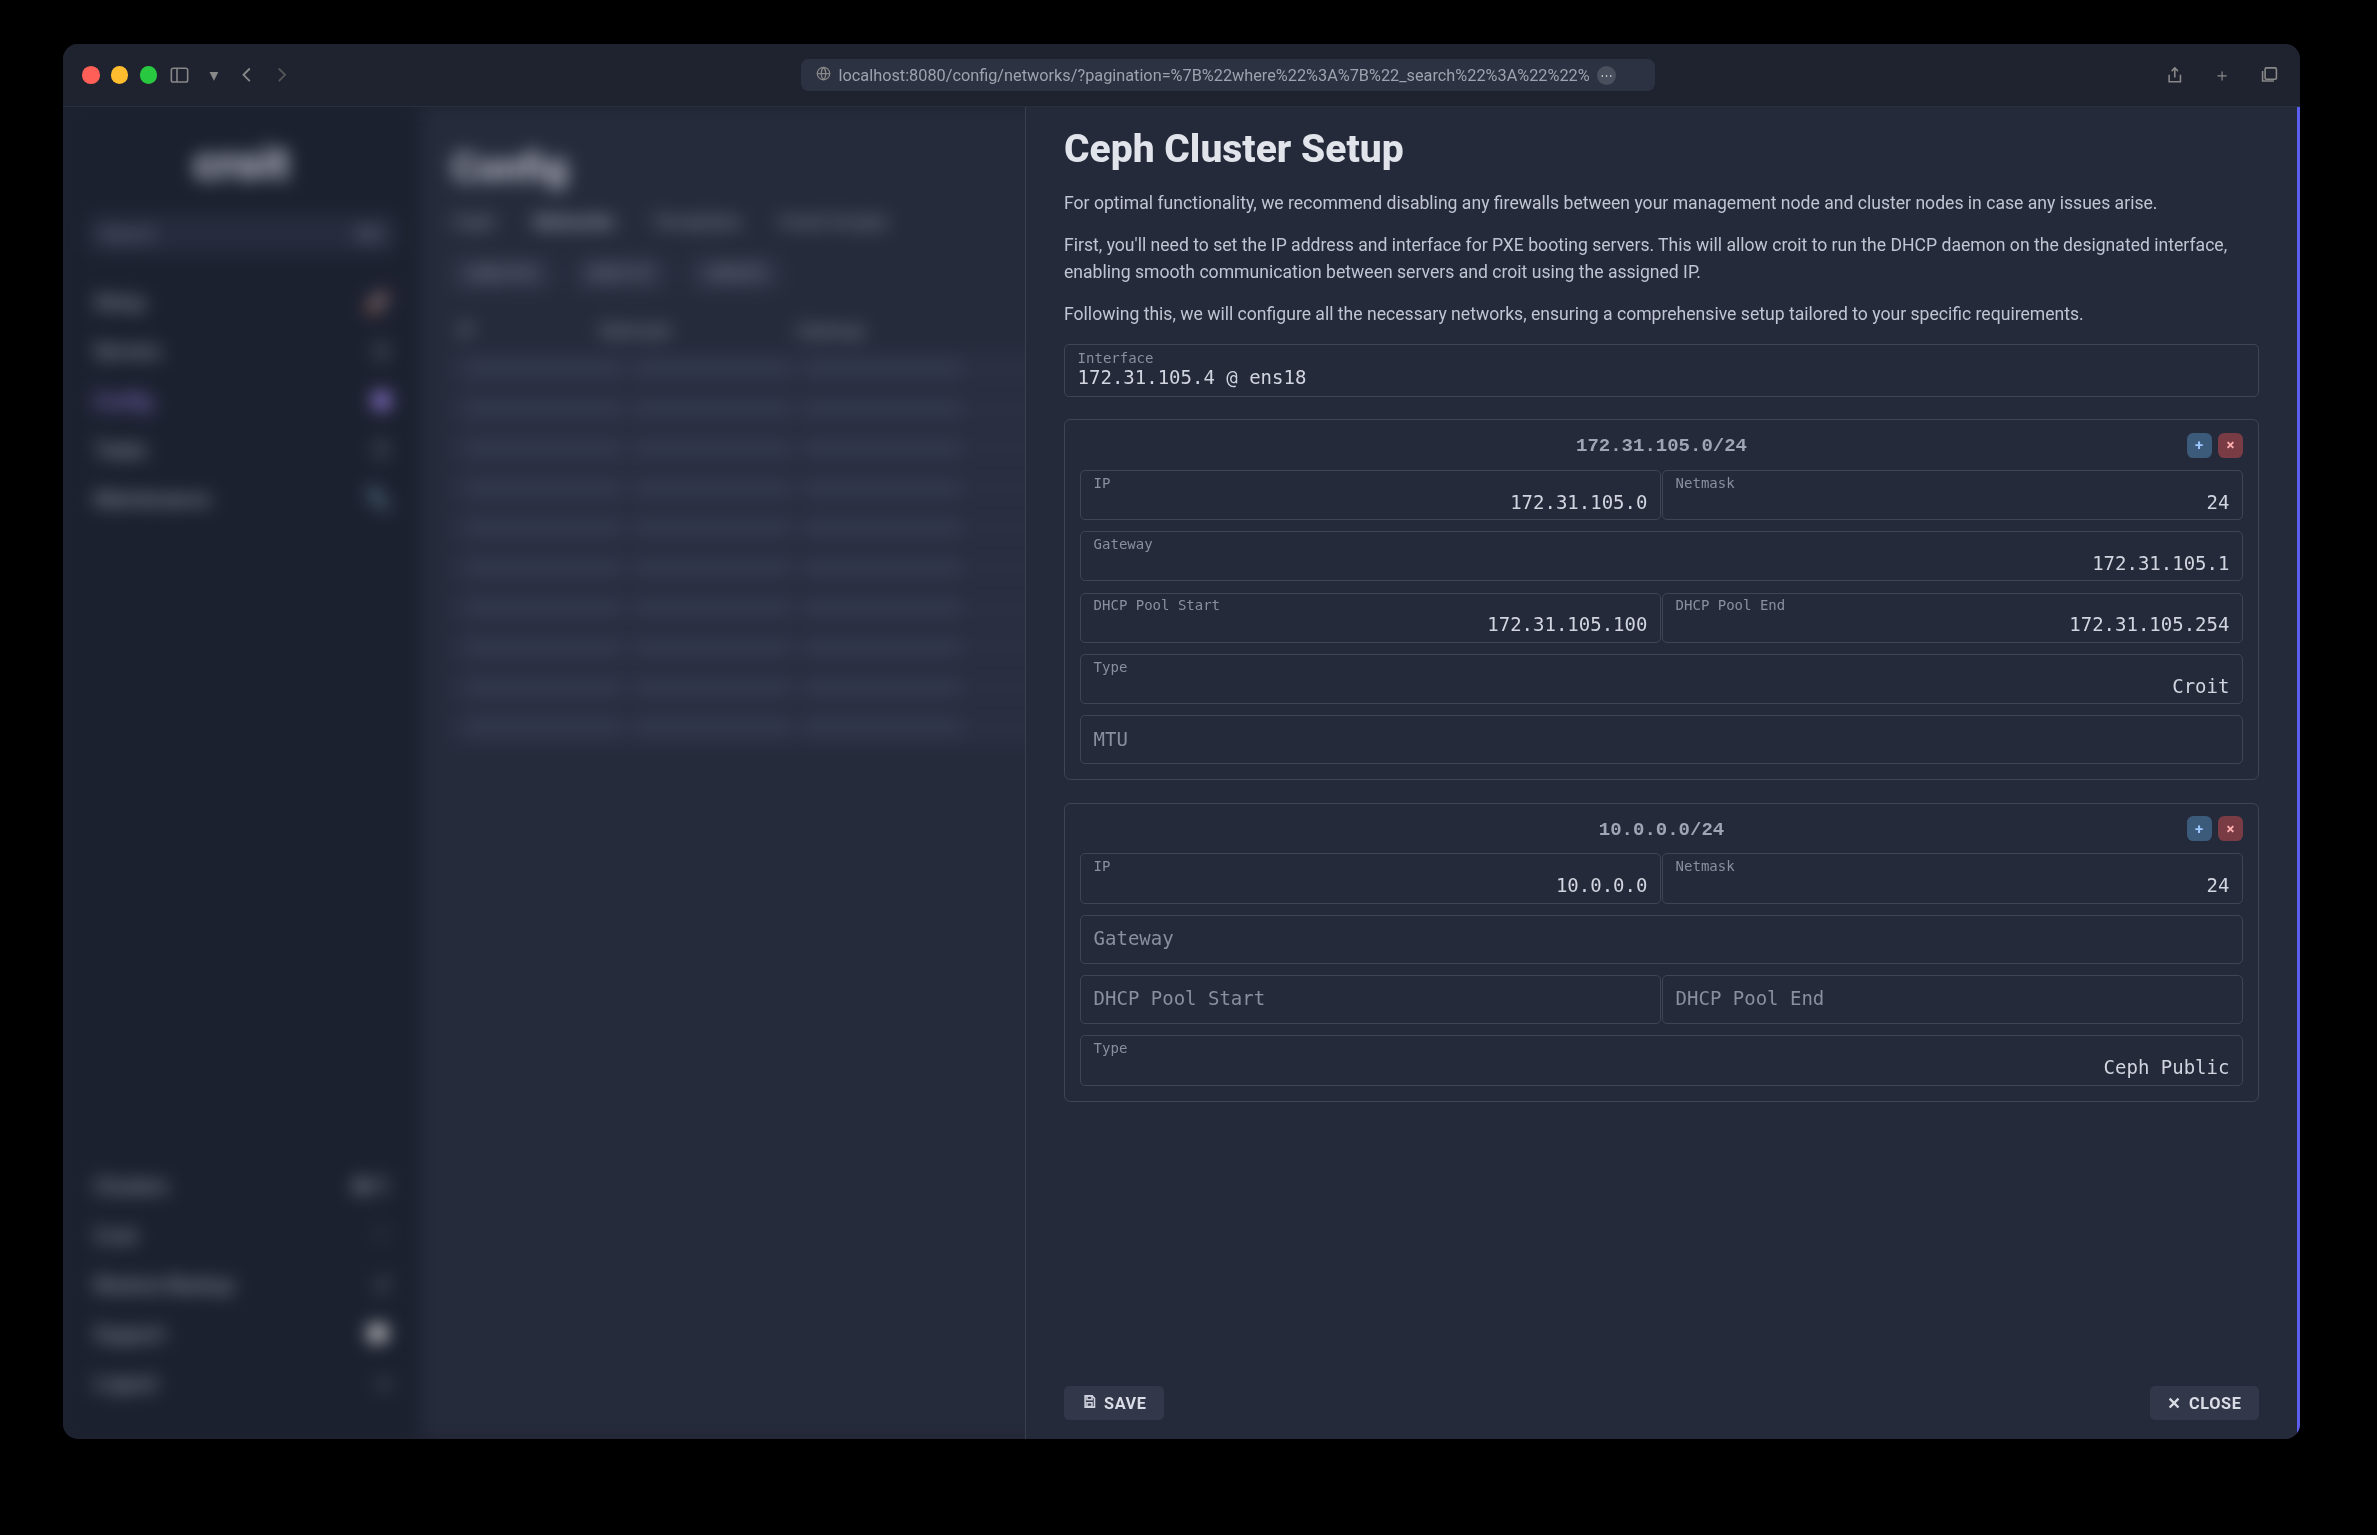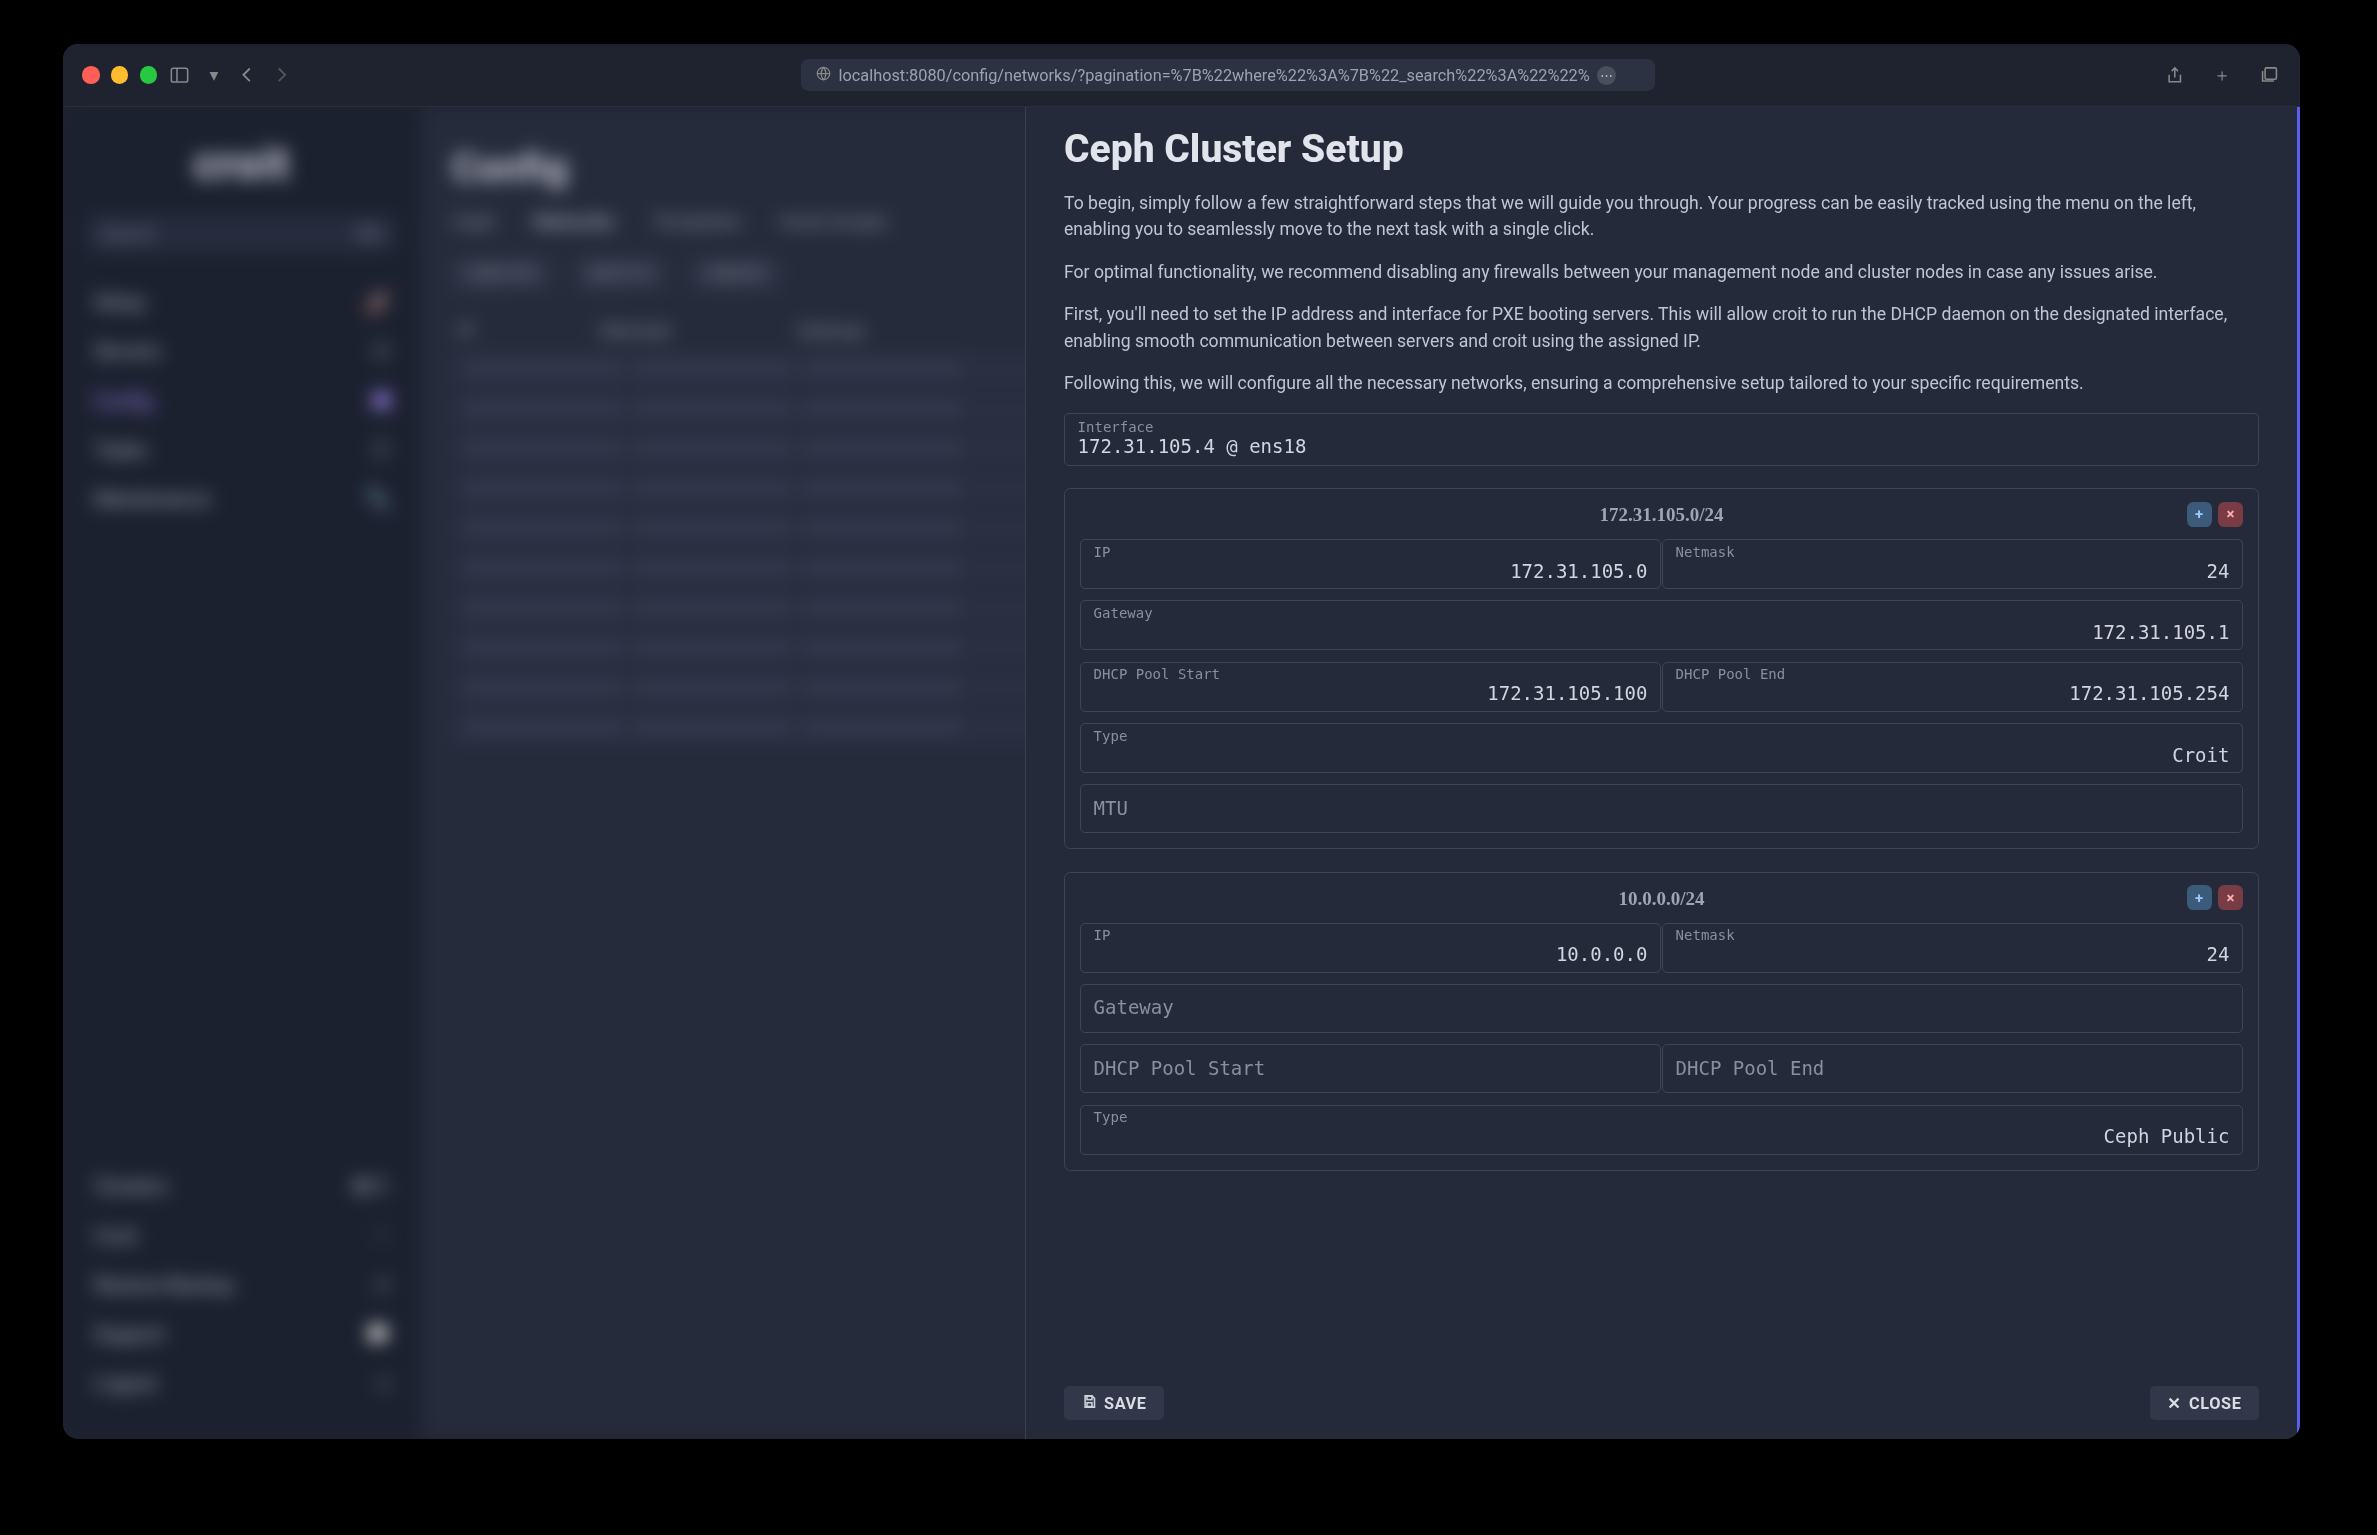--- a/index.html
+++ b/index.html
@@ -186,21 +186,21 @@
   display: flex;
   align-items: center;
   justify-content: center;
   position: relative;
   margin-bottom: 12.6px;
 }
 .net-title {
   font-size: 19px;
   font-weight: 700;
   color: #a0a5b6;
-  font-family: Liberation Serif, serif;
+  font-family: Liberation Mono, monospace;
 }
 .net-actions {
   position: absolute;
   right: 0;
   top: -2.5px;
   display: flex;
   gap: 6.3px;
 }
 .pill {
   width: 25px; height: 25px;
@@ -422,21 +422,20 @@
         <div class="tablerow-bg">
             <div class="cell"></div>
             <div class="cell"></div>
             <div class="cell"></div>
           </div>
       </div>
     </div>
 
     <div class="panel">
       <div class="panel-title">Ceph Cluster Setup</div>
-      <div class="panel-text">To begin, simply follow a few straightforward steps that we will guide you through. Your progress can be easily tracked using the menu on the left, enabling you to seamlessly move to the next task with a single click.</div>
       <div class="panel-text">For optimal functionality, we recommend disabling any firewalls between your management node and cluster nodes in case any issues arise.</div>
       <div class="panel-text">First, you'll need to set the IP address and interface for PXE booting servers. This will allow croit to run the DHCP daemon on the designated interface, enabling smooth communication between servers and croit using the assigned IP.</div>
       <div class="panel-text">Following this, we will configure all the necessary networks, ensuring a comprehensive setup tailored to your specific requirements.</div>
 
       <div class="interface-box">
         <div class="if-label">Interface</div>
         <div class="if-value">172.31.105.4 @ ens18</div>
       </div>
 
       <div class="net-card">

